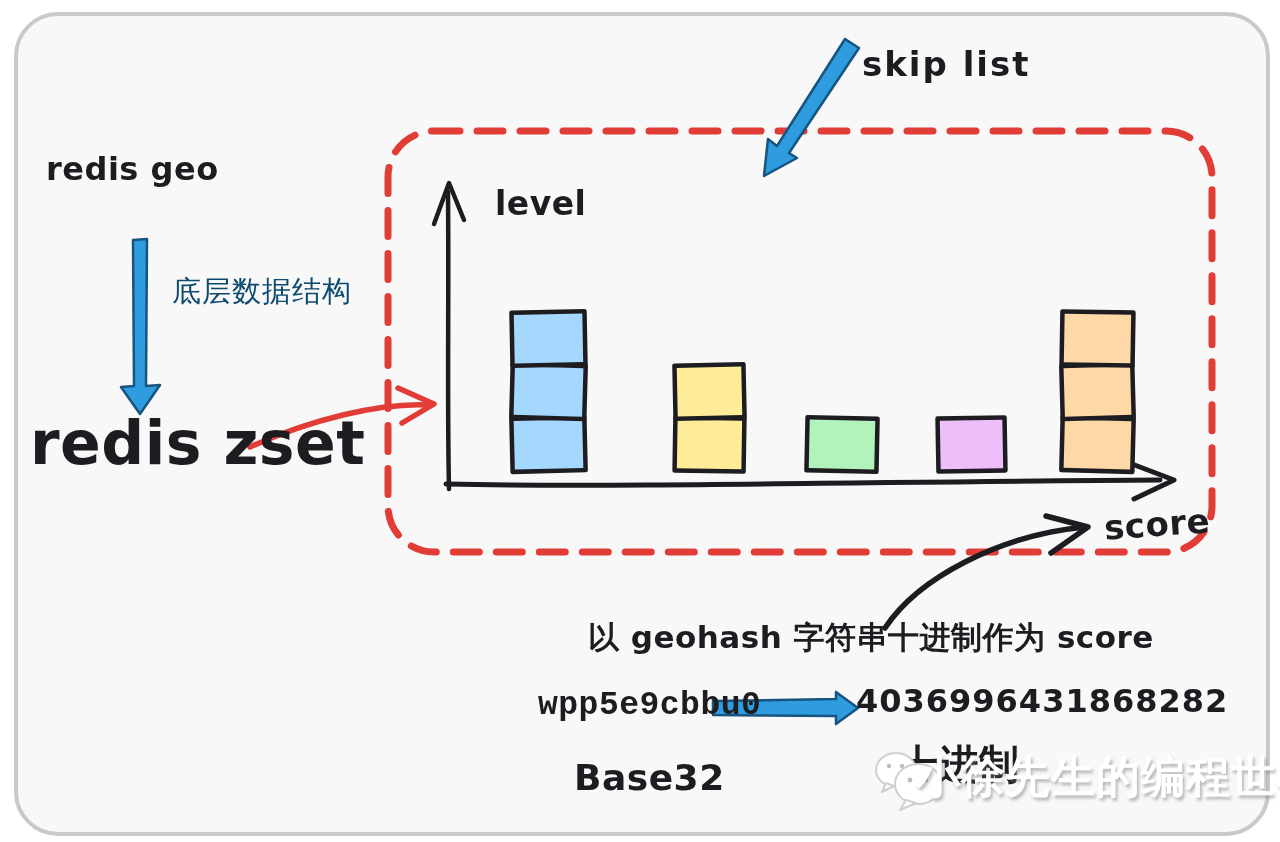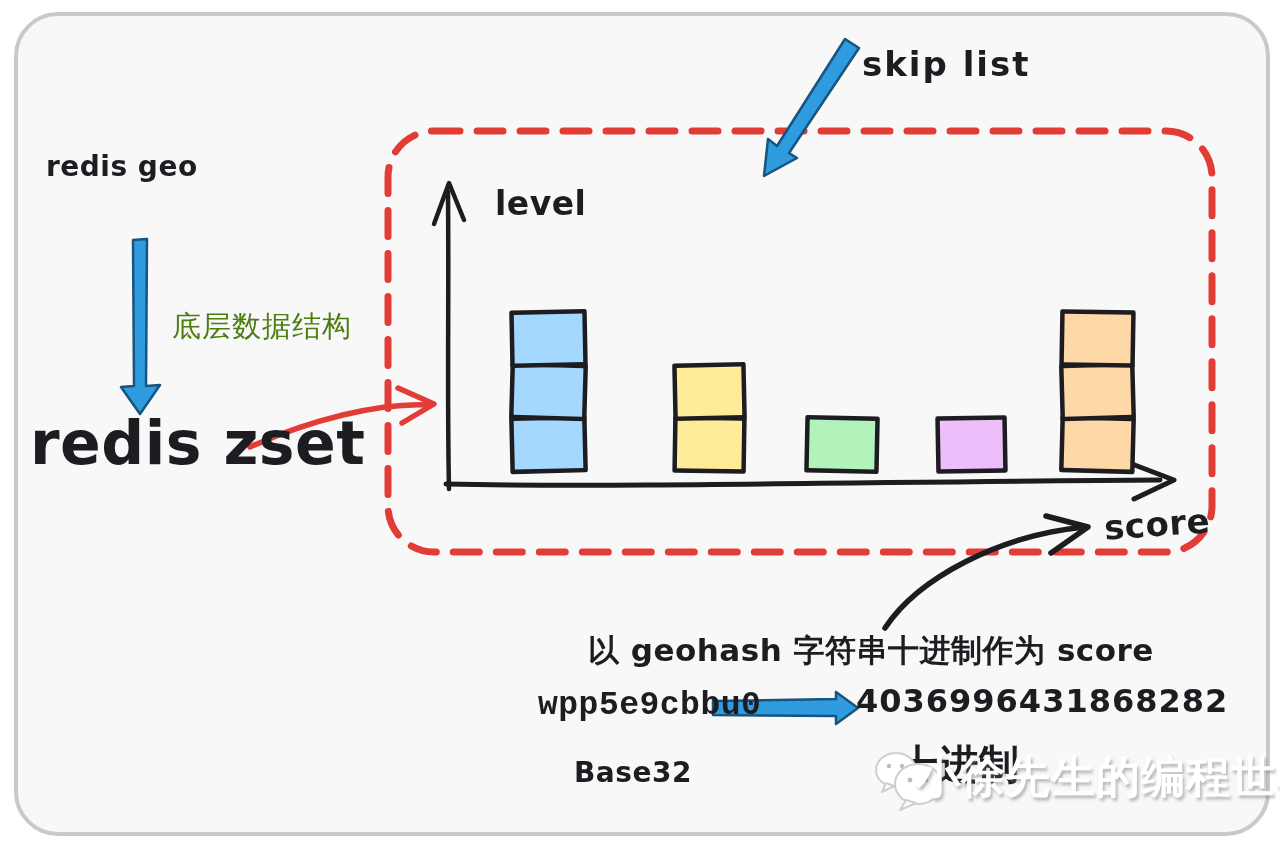--- a/index.html
+++ b/index.html
@@ -7,30 +7,30 @@
     position:relative;width:1280px;height:842px;overflow:hidden;
     font-family:"DejaVu Sans","Liberation Sans",sans-serif;color:#1d1d21;
   }
   .card{
     position:absolute;left:14px;top:12px;width:1248px;height:816px;
     border:4px solid #c9c9cc;border-radius:44px;background:#f8f8f9;
   }
   .lyr{position:absolute;left:0;top:0;width:1280px;height:842px;}
   .txt{position:absolute;white-space:nowrap;line-height:1.1;}
   .hand{font-weight:600;letter-spacing:.5px;}
-  .t-redis-geo {left:46px;  top:152px; font-size:28px;}
-  .t-mid       {left:172px; top:276px; font-size:29px; font-weight:500; color:#4d7c0f; letter-spacing:1px;margin-top:35px;}
+  .t-redis-geo {left:46px;  top:152px; font-size:32px;}
+  .t-mid       {left:172px; top:276px; font-size:29px; font-weight:500; color:#0c4a6e; letter-spacing:1px;}
   .t-redis-zset{left:30px;  top:410px; font-size:60px;}
   .t-skiplist  {left:862px; top:46px;  font-size:34px; letter-spacing:2px;}
   .t-level     {left:476px; top:186px; font-size:33px;margin-left:19px;}
   .t-score     {left:1104px;top:506px; font-size:34px; transform:rotate(-4deg);}
-  .t-caption   {left:588px; top:620px; font-size:31px;margin-top:13px;}
+  .t-caption   {left:588px; top:620px; font-size:31px;}
   .t-b32val    {left:538px; top:688px; font-size:33px;font-family:Liberation Mono, monospace;}
   .t-decval    {left:856px; top:684px; font-size:32px; letter-spacing:1px;}
-  .t-b32lbl    {left:574px; top:758px; font-size:28px;}
+  .t-b32lbl    {left:574px; top:758px; font-size:36px;}
   .t-declbl    {left:898px; top:742px; font-size:40px; font-weight:700;}
   .watermark{
     position:absolute;left:916px;top:748px;font-size:44px;font-weight:700;
     color:#ffffff;white-space:nowrap;letter-spacing:1px;
     text-shadow:2px 3px 3px rgba(110,110,110,.45);z-index:6;
   }
   .wm-icon{position:absolute;left:874px;top:750px;z-index:6;}
   svg{display:block;}
 </style>
 </head>

